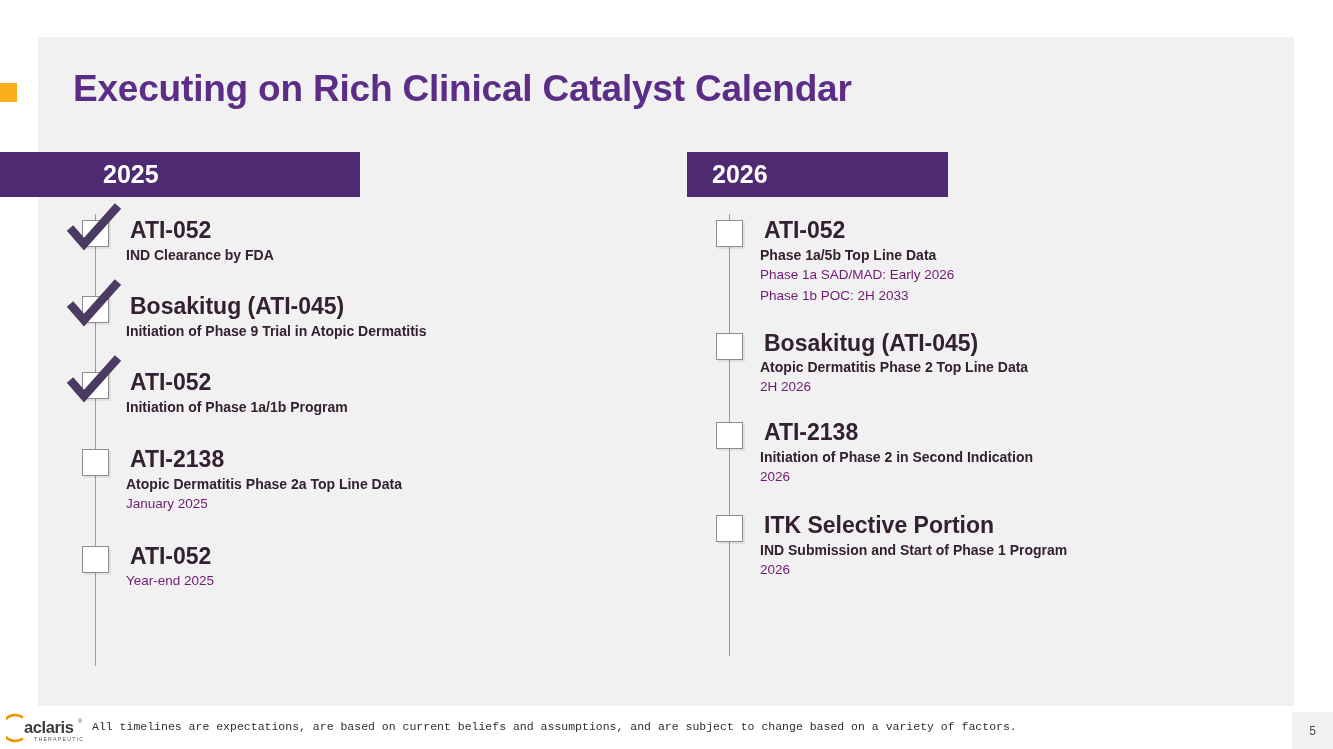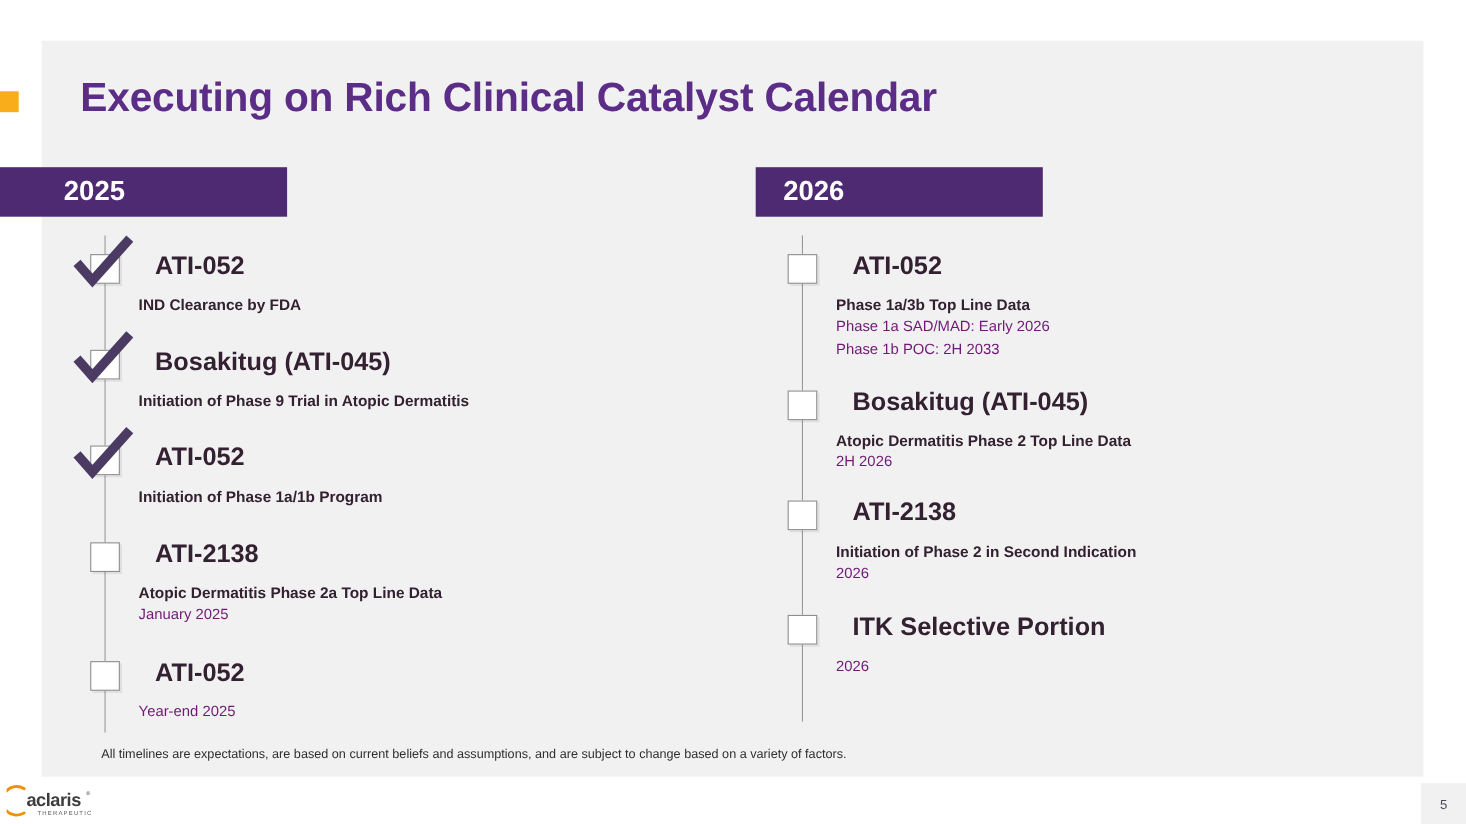--- a/index.html
+++ b/index.html
@@ -58,23 +58,23 @@
   }
   .year-banner .year-label {
     font-family: "Liberation Sans", sans-serif;
     font-size: 25px;
     font-weight: bold;
     color: #ffffff;
   }
   .year-banner-2025 {
     left: 0px;
     top: 152px;
-    width: 261px;
+    width: 360px;
     height: 45px;
-    padding-left: 58px;
+    padding-left: 103px;
   }
   .year-banner-2026 {
     left: 687px;
     top: 152px;
     width: 261px;
     height: 45px;
     padding-left: 25px;
   }
 
   
@@ -131,21 +131,21 @@
     height: 46px;
     overflow: visible;
   }
 
   .item-title {
     font-family: "Liberation Sans", sans-serif;
     font-size: 23px;
     font-weight: bold;
     color: #332031;
     line-height: 1.08;
-    margin: 15px;
+    margin: 4px;
     white-space: nowrap;
   }
   .item-sub {
     font-family: Liberation Sans, sans-serif;
     font-size: 14px;
     font-weight: bold;
     color: #332031;
     line-height: 1.15;
     margin: 4px 0 0 0;
     white-space: nowrap;
@@ -164,22 +164,22 @@
   .footer-logo {
     position: absolute;
     left: 6px;
     top: 711px;
     width: 78px;
     height: 34px;
   }
   .footer-note {
     position: absolute;
     left: 92px;
-    top: 680px;
-    font-family: Liberation Sans, sans-serif;
+    top: 720px;
+    font-family: Liberation Mono, monospace;
     font-size: 11.5px;
     color: #2f2f2f;
     white-space: nowrap;
   }
   .page-number-box {
     position: absolute;
     left: 1292px;
     top: 712px;
     width: 41px;
     height: 37px;
@@ -263,21 +263,21 @@
 </div>
 
 <div class="column column-2026">
   <div class="connector connector-2026"></div>
   <div id="col-2026-items">
       <div class="timeline-item" style="margin-top: 0px;">
         <div class="marker">
           <div class="box"></div>
         </div>
         <div class="item-title">ATI-052</div>
-        <div class="item-sub">Phase 1a/3b Top Line Data</div>
+        <div class="item-sub">Phase 1a/5b Top Line Data</div>
         <div class="item-detail">Phase 1a SAD/MAD: Early 2026</div>
         <div class="item-detail">Phase 1b POC: 2H 2033</div>
       </div>
       <div class="timeline-item" style="margin-top: 26px;">
         <div class="marker">
           <div class="box"></div>
         </div>
         <div class="item-title">Bosakitug (ATI-045)</div>
         <div class="item-sub">Atopic Dermatitis Phase 2 Top Line Data</div>
         <div class="item-detail">2H 2026</div>
@@ -288,20 +288,21 @@
         </div>
         <div class="item-title">ATI-2138</div>
         <div class="item-sub">Initiation of Phase 2 in Second Indication</div>
         <div class="item-detail">2026</div>
       </div>
       <div class="timeline-item" style="margin-top: 27px;">
         <div class="marker">
           <div class="box"></div>
         </div>
         <div class="item-title">ITK Selective Portion</div>
+        <div class="item-sub">IND Submission and Start of Phase 1 Program</div>
         <div class="item-detail">2026</div>
       </div>
     </div>
 </div>
 
 <div class="footer-logo">
   <svg width="78" height="34" viewBox="0 0 78 34">
     <path d="M16 6 A 13 13 0 1 0 16 28" fill="none" stroke="#f29100" stroke-width="2.6" stroke-linecap="round"></path>
     <text x="18" y="22" font-family="Liberation Sans, sans-serif" font-size="16.5" font-weight="bold" fill="#3c3c3c" letter-spacing="-0.4">aclaris</text>
     <text x="76" y="12" font-family="Liberation Sans, sans-serif" font-size="5" fill="#3c3c3c" text-anchor="end">®</text>

